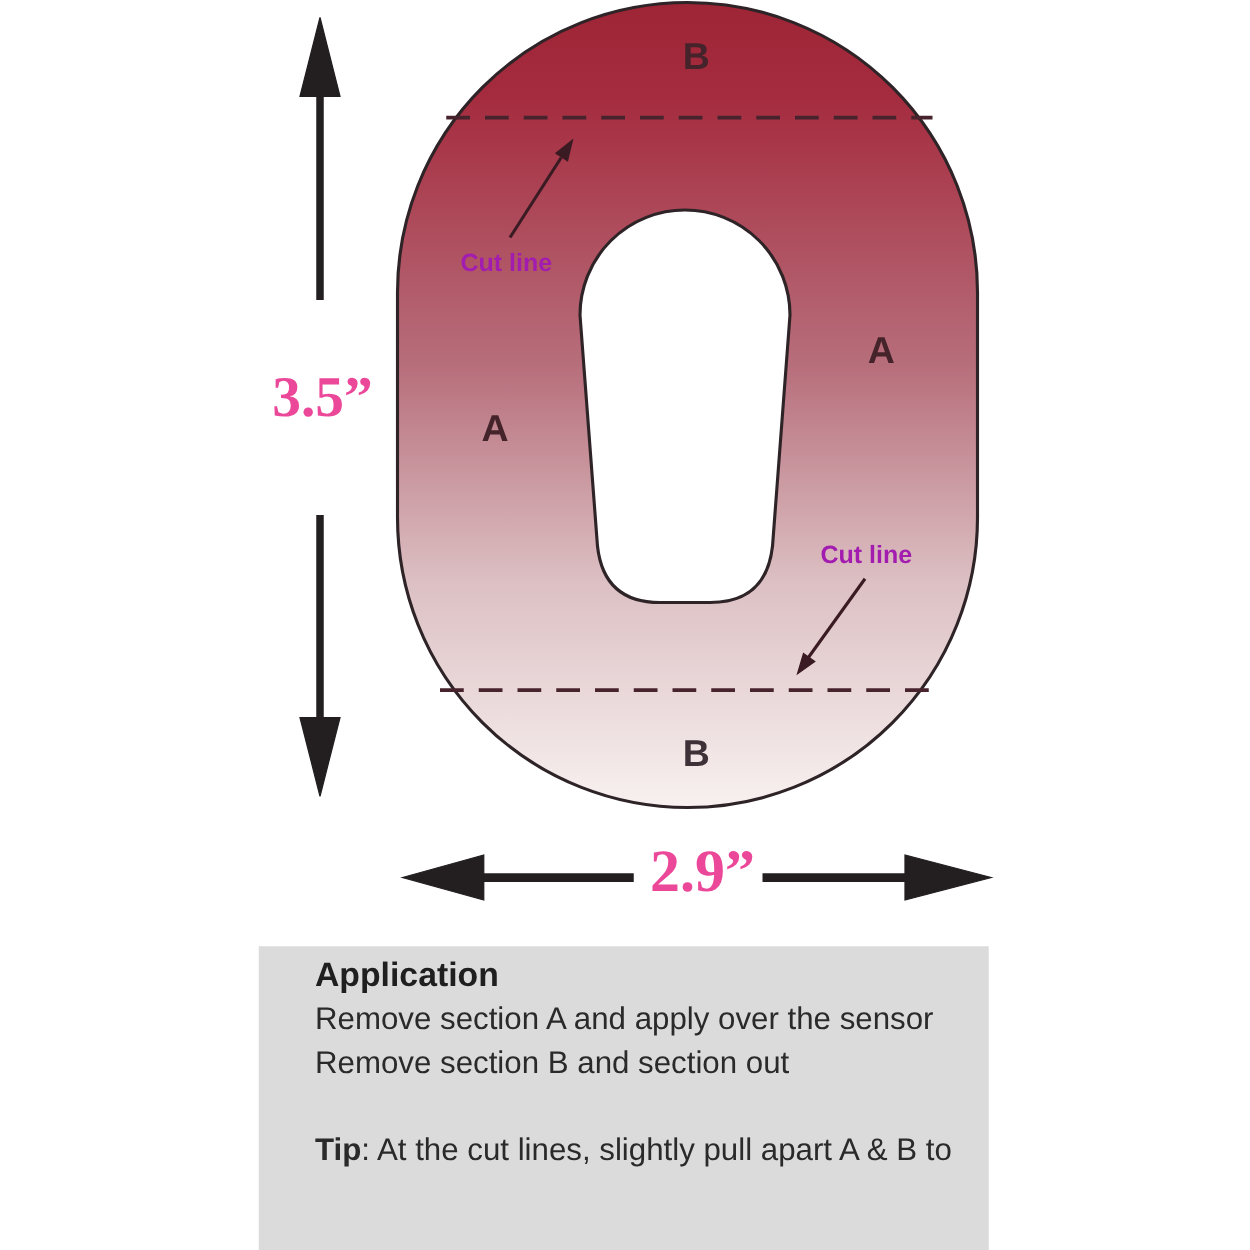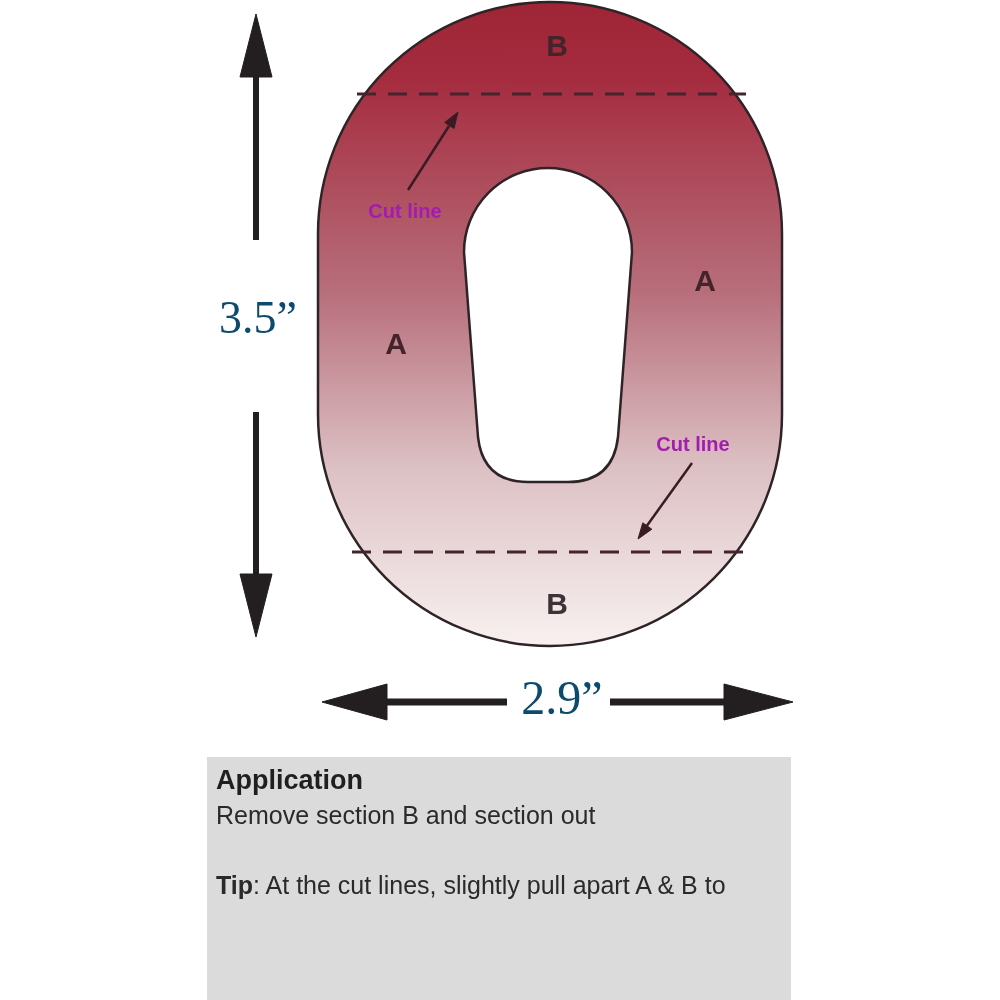--- a/index.html
+++ b/index.html
@@ -33,22 +33,22 @@
     font-weight: 600;
     color: #a21caf;
     line-height: 1;
     white-space: nowrap;
   }
 
   .dim-label {
     position: absolute;
     transform: translateX(-50%);
     font-family: "Liberation Serif", serif;
-    font-weight: normal;
-    color: #0c4a6e;
+    font-weight: bold;
+    color: #ec4899;
     line-height: 1;
     white-space: nowrap;
   }
   .dim-label.height { font-size: 46px; }
   .dim-label.width  { font-size: 48px; }
 
   .instructions {
     position: absolute;
     left: 207px;
     top: 757px;
@@ -62,21 +62,21 @@
     font-size: 25px;
     line-height: 35px;
   }
   .instructions .title {
     font-size: 27px;
     font-weight: bold;
     color: #1F1F1F;
   }
   .instructions .spacer { height: 35px; }
   .instructions .bold { font-weight: bold; text-align: center; }
-  .line { white-space: nowrap; }
+  .line { white-space: nowrap; margin-left: 36px; }
 </style>
 </head>
 <body>
 
 <div class="canvas">
 
   <svg class="layer" width="1000" height="1000" viewBox="0 0 1000 1000">
     <defs>
       <linearGradient id="patchGrad" x1="0" y1="0" x2="0" y2="1">
         <stop offset="0" stop-color="#9D2535"></stop>
@@ -123,18 +123,19 @@
   <div class="section-label dark" style="left:557px; top:589px;">B</div>
 
   <div class="cut-label" style="left:405px; top:201px;">Cut line</div>
   <div class="cut-label" style="left:693px; top:434px;">Cut line</div>
 
   <div class="dim-label height" style="left:258px; top:295px;">3.5”</div>
   <div class="dim-label width" style="left:562px; top:674px;">2.9”</div>
 
   <div class="instructions">
     <div class="title line">Application</div>
+    <div class="line">Remove section A and apply over the sensor</div>
     <div class="line">Remove section B and section out</div>
     <div class="spacer"></div>
     <div class="line"><span class="bold">Tip</span><span>: At the cut lines, slightly pull apart A &amp; B to</span></div>
   </div>
 
 </div>
 
 </body></html>

